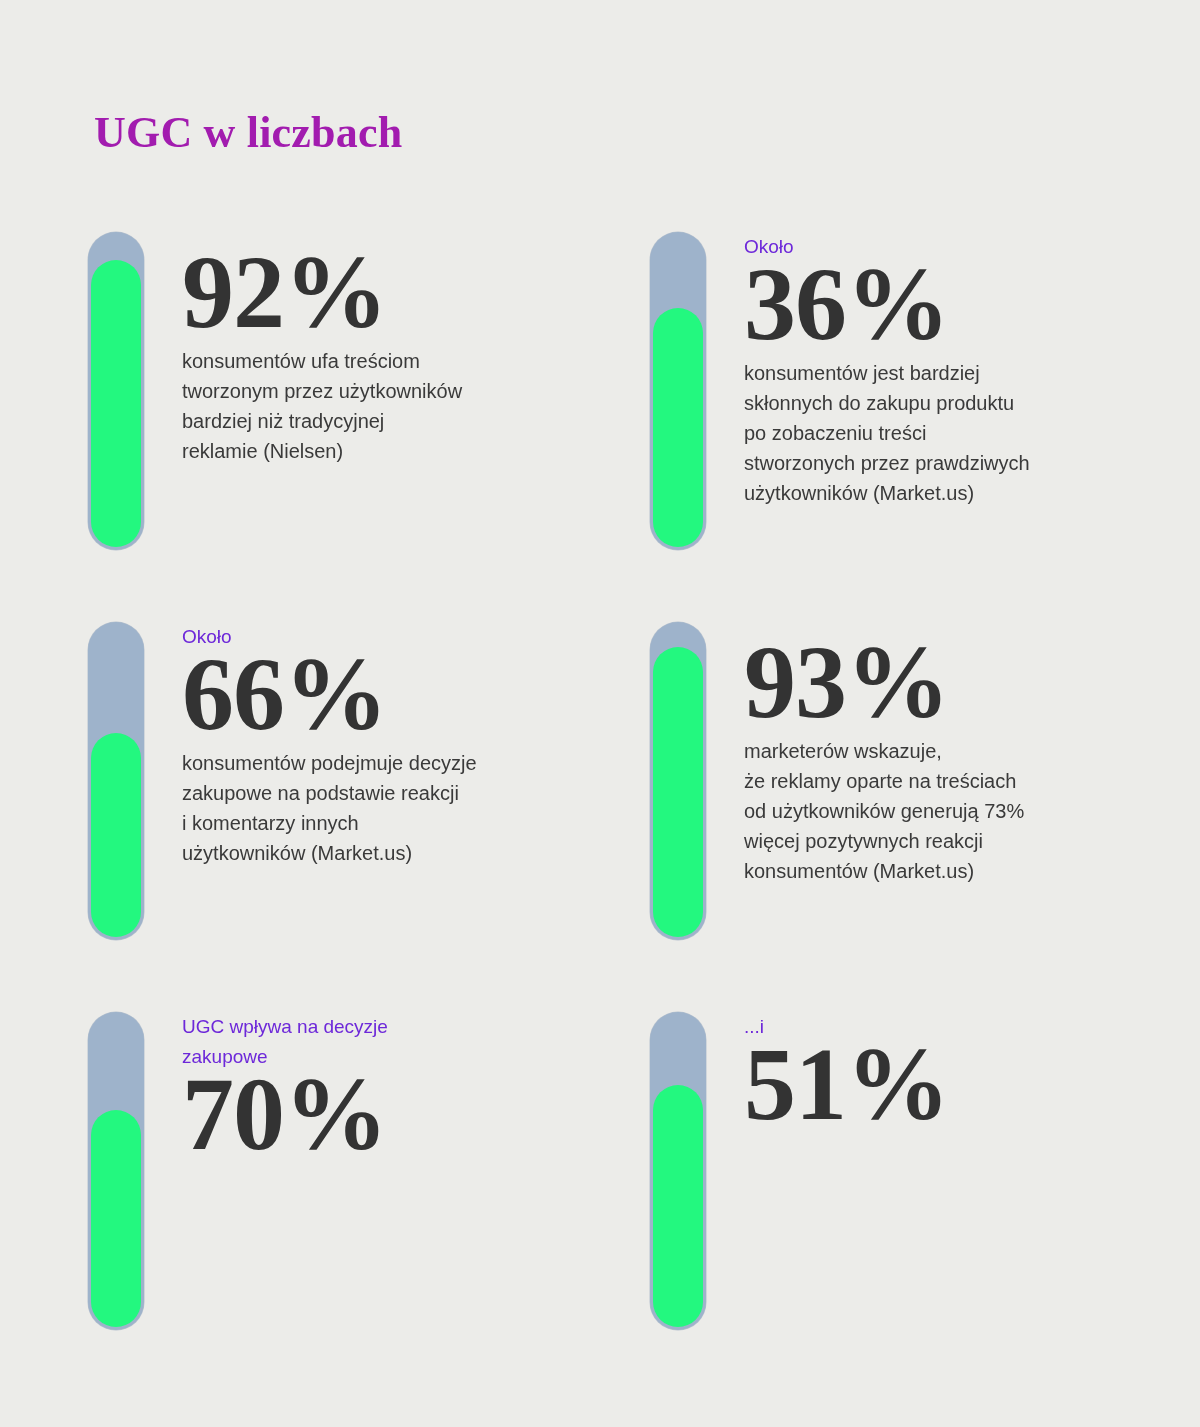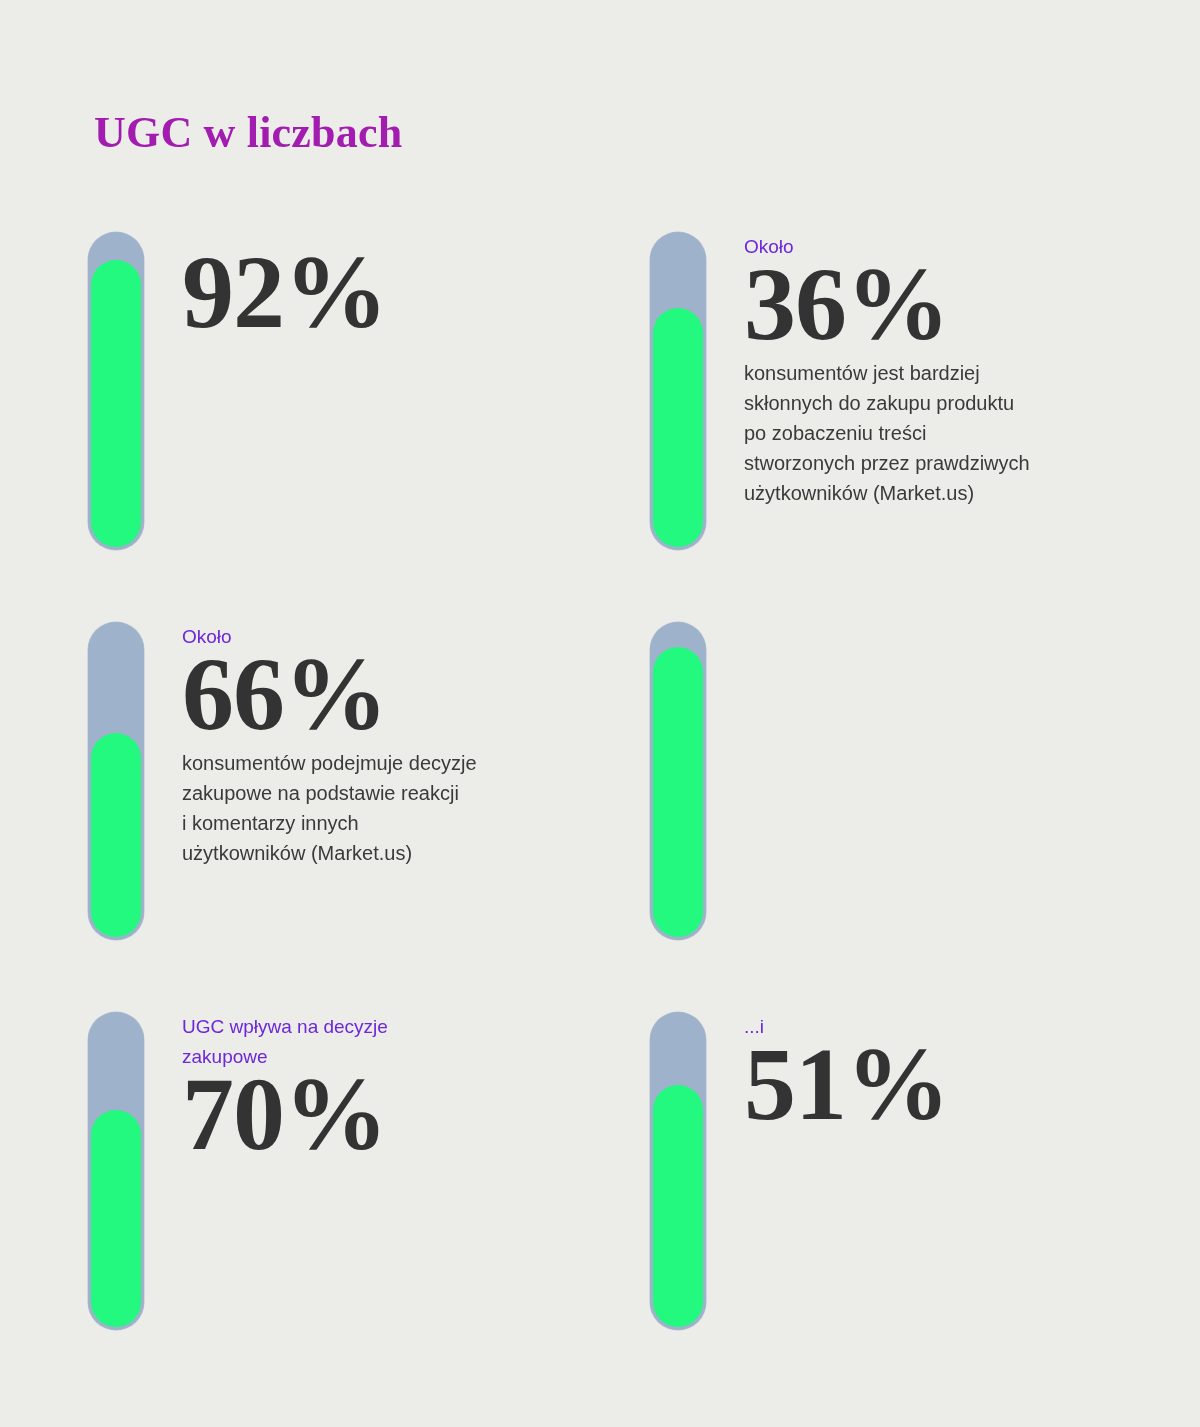--- a/index.html
+++ b/index.html
@@ -115,20 +115,24 @@
 
 <div class="grid">
 
   <div class="stat col-left row-1 no-eyebrow">
     <div class="bar">
       <div class="bar-fill" style="height: calc(92% - 6px);"></div>
     </div>
     <div class="content">
 
       <div class="big-number">92%</div>
+      <div class="desc">konsumentów ufa treściom
+tworzonym przez użytkowników
+bardziej niż tradycyjnej
+reklamie (Nielsen)</div>
     </div>
   </div>
 
   <div class="stat col-right row-1 has-eyebrow">
     <div class="bar">
       <div class="bar-fill" style="height: calc(77% - 6px);"></div>
     </div>
     <div class="content">
       <div class="eyebrow">Około</div>
       <div class="big-number">36%</div>
@@ -151,20 +155,29 @@
 zakupowe na podstawie reakcji
 i komentarzy innych
 użytkowników (Market.us)</div>
     </div>
   </div>
 
   <div class="stat col-right row-2 no-eyebrow">
     <div class="bar">
       <div class="bar-fill" style="height: calc(93% - 6px);"></div>
     </div>
+    <div class="content">
+
+      <div class="big-number">93%</div>
+      <div class="desc">marketerów wskazuje,
+że reklamy oparte na treściach
+od użytkowników generują 73%
+więcej pozytywnych reakcji
+konsumentów (Market.us)</div>
+    </div>
   </div>
 
   <div class="stat col-left row-3 has-eyebrow">
     <div class="bar">
       <div class="bar-fill" style="height: calc(70% - 6px);"></div>
     </div>
     <div class="content">
       <div class="eyebrow">UGC wpływa na decyzje
 zakupowe</div>
       <div class="big-number">70%</div>

